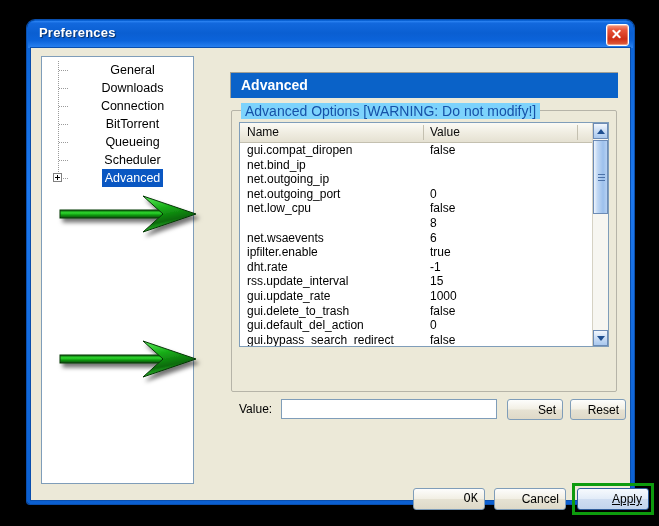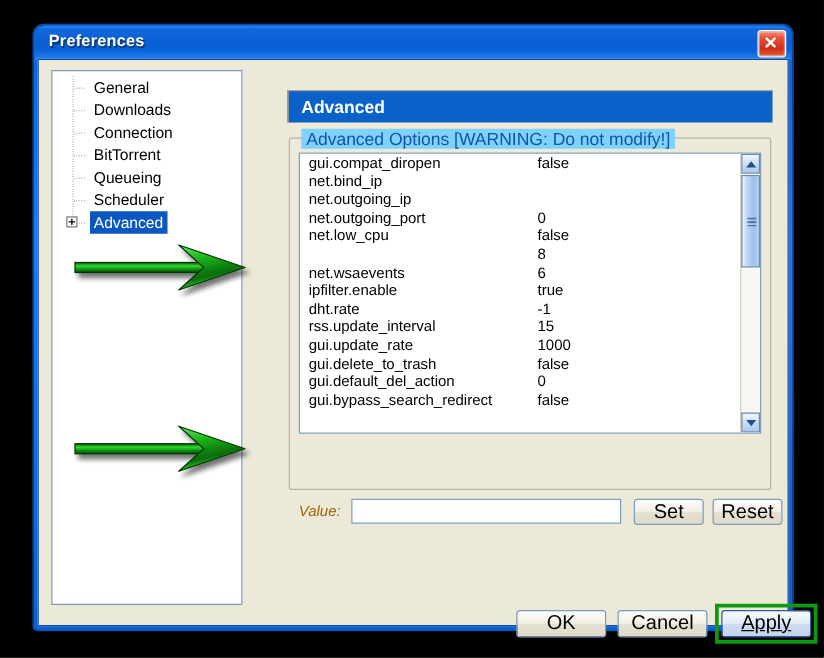--- a/index.html
+++ b/index.html
@@ -82,20 +82,21 @@
   .tree-list { position: relative; padding: 4px 0 0 0; }
   .tree-item {
     position: relative;
     height: 18px;
     line-height: 18px;
     font-size: 12.5px;
     color: #000000;
     padding-left: 30px;
     white-space: nowrap;
     cursor: default;
+    text-align: center;
   }
   .tree-item .lbl { display: inline-block; padding: 0 3px; }
   .tree-item.selected .lbl {
     background: #0a57c2;
     color: #ffffff;
   }
   
   .tree-item::before {
     content: "";
     position: absolute;
@@ -270,52 +271,51 @@
     background-image: linear-gradient(to bottom, #4c72a8 50%, transparent 50%);
     background-size: 7px 3px;
   }
 
   
   .value-row { position: absolute; left: 28px; top: 343px; width: 386px; height: 22px; }
   .value-label {
     position: absolute;
     left: 8px; top: 3px;
     font-size: 12px;
-    color: #a16207;
-    font-style: italic;
+    color: #000000;
   }
   .value-input {
     position: absolute;
     left: 50px; top: 0;
     width: 216px; height: 20px;
     background: #ffffff;
     border: 1px solid #7f9db9;
     box-sizing: border-box;
     font-family: "Liberation Sans", sans-serif;
     font-size: 12px;
     padding: 0 3px;
     color: #000;
   }
   .btn {
     position: relative;
     background: linear-gradient(to bottom, #fdfdfc 0%, #f2efe4 48%, #e6e2d3 52%, #ded9c8 100%);
     border: 1px solid #7f9db9;
     border-radius: 3px;
     box-sizing: border-box;
     font-family: "Liberation Sans", sans-serif;
-    font-size: 16px;
+    font-size: 12px;
     color: #000;
     cursor: pointer;
-    text-align: center;
+    text-align: right;
   }
   .btn-set { position: absolute; left: 276px; top: 0; width: 56px; height: 21px; }
   .btn-reset { position: absolute; left: 339px; top: 0; width: 56px; height: 21px; }
 
   
-  .btn-ok     { position: absolute; left: 382px; top: 440px; width: 72px; height: 22px; }
+  .btn-ok     { position: absolute; left: 382px; top: 440px; width: 72px; height: 22px; font-family: Liberation Mono, monospace; }
   .btn-cancel { position: absolute; left: 463px; top: 440px; width: 72px; height: 22px; }
   .btn-apply  { position: absolute; left: 546px; top: 440px; width: 72px; height: 22px;
                 background: linear-gradient(to bottom, #f7fafd 0%, #e3ecf8 48%, #cfddf1 52%, #c2d4ec 100%);
                 border: 1px solid #2f5d9b; text-decoration: underline; }
   .apply-highlight {
     position: absolute;
     left: 541px; top: 435px;
     width: 82px; height: 32px;
     border: 3px solid #0d9b0d;
     box-sizing: border-box;
@@ -354,20 +354,26 @@
       <div class="content">
 
         <div class="page-header">
           <div class="ph-text">Advanced</div>
         </div>
 
         <div class="groupbox"></div>
         <div class="groupbox-legend">Advanced Options [WARNING: Do not modify!]</div>
 
         <div class="listview">
+          <div class="lv-header">
+            <div class="col name">Name</div>
+            <div class="divider d1"></div>
+            <div class="col value">Value</div>
+            <div class="divider d2"></div>
+          </div>
           <div class="lv-body" id="lv-body">
               <div class="lv-row">
                 <span class="rname">gui.compat_diropen</span>
                 <span class="rvalue">false</span>
               </div>
               <div class="lv-row">
                 <span class="rname">net.bind_ip</span>
                 <span class="rvalue"></span>
               </div>
               <div class="lv-row">

